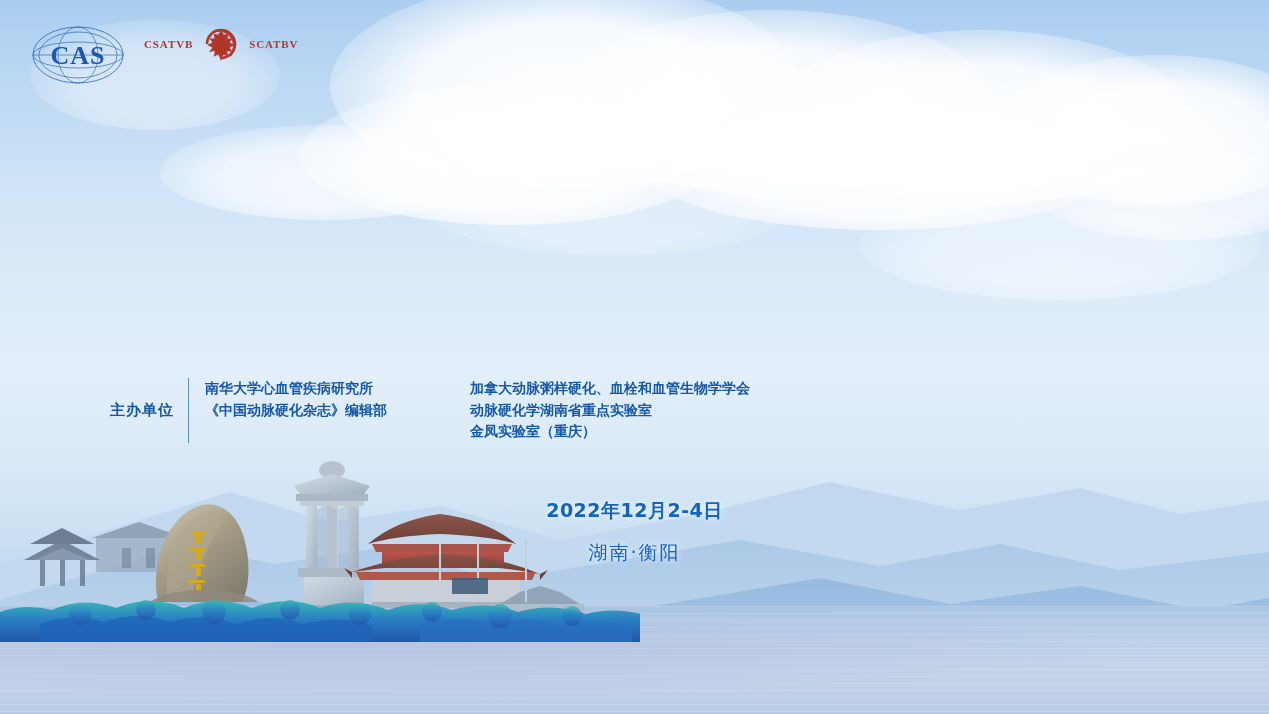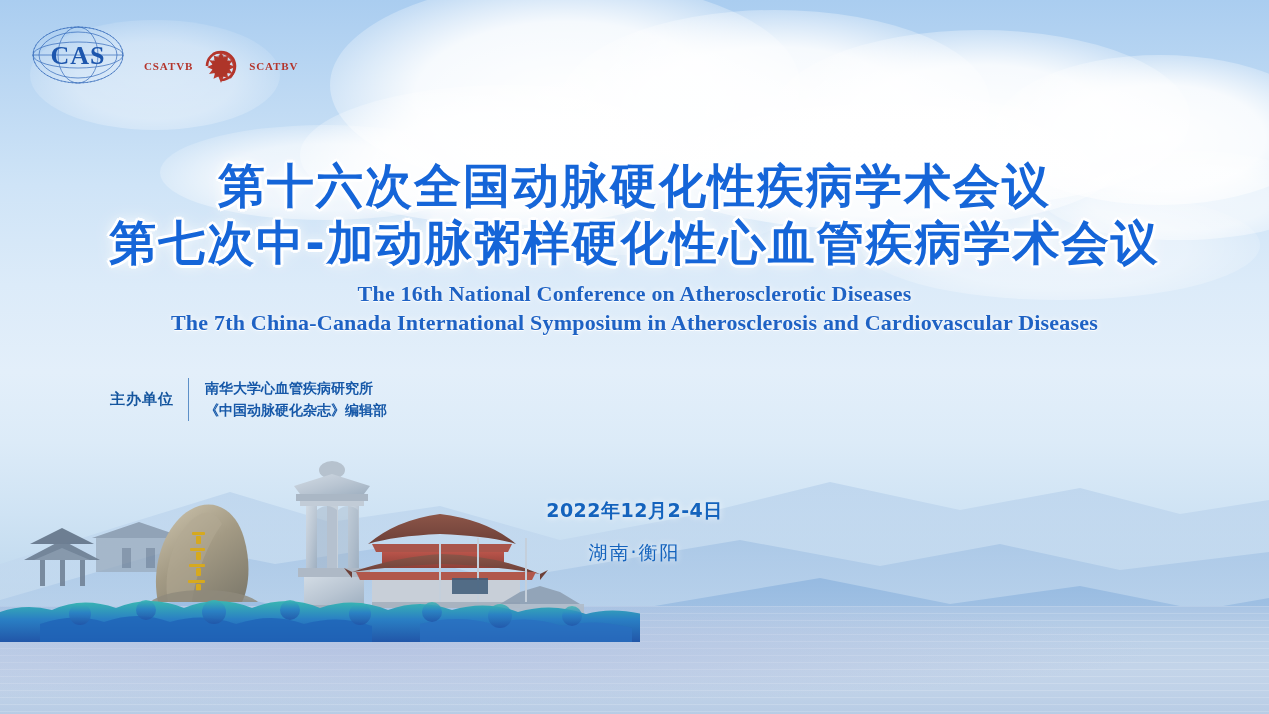--- a/index.html
+++ b/index.html
@@ -41,21 +41,21 @@
   .c4 { left:995px; top:55px;   width:330px; height:150px; }
   .c5 { left:300px; top:85px;   width:420px; height:140px; }
   .c6 { left:640px; top:95px;   width:480px; height:135px; }
   .c7 { left:160px; top:125px;  width:330px; height:95px;  opacity:.75; }
   .c8 { left:1040px; top:150px; width:280px; height:90px;  opacity:.7; }
   .c10{ left:30px;  top:20px;   width:250px; height:110px; opacity:.45; }
   .c11{ left:860px; top:190px;  width:400px; height:110px; opacity:.5; }
   .c12{ left:430px; top:165px;  width:360px; height:90px;  opacity:.35; }
 
   
-  .brandbar { position:absolute; left:30px; top:22px; display:flex; align-items:flex-end; gap:18px; }
+  .brandbar { position:absolute; left:30px; top:22px; display:flex; align-items:flex-start; gap:18px; }
 
   .cas-logo { position:relative; width:96px; height:66px; }
   .cas-logo svg { display:block; }
 
   .maple-group { display:flex; align-items:center; gap:6px; }
   .abbr {
     font-family:"Liberation Serif", serif;
     font-size:11px; font-weight:bold; letter-spacing:.9px;
     color:#b4352c;
   }
@@ -374,38 +374,37 @@
                    L19.4,32.5 L14.5,34.8 L16,29 L10,30 L13.5,25.4 L8,23
                    L13.5,20.6 L10,16 L16,17 L14.5,11.2 L19.4,13.5 Z" fill="#b93a2e"></path>
           <ellipse cx="22" cy="22" rx="9" ry="11" fill="#a63126" opacity="0.55"></ellipse>
         </svg>
       </span>
 
       <span class="abbr">SCATBV</span>
     </div>
   </div>
 
-  <div class="titles">
-    <div class="cn-title cn-title-1">第十六次全国动脉硬化性疾病学术会议</div>
-    <div class="cn-title cn-title-2">第七次中-加动脉粥样硬化性心血管疾病学术会议</div>
-    <div class="en-title en-title-1">The 16th National Conference on Atherosclerotic Diseases</div>
-    <div class="en-title en-title-2">The 7th China-Canada International Symposium in Atherosclerosis and Cardiovascular Diseases</div>
-  </div>
 
   <div class="orgs">
     <div class="orgs-label">主办单位</div>
     <div class="orgs-divider"></div>
 
     <div class="orgs-cols">
 
       <div class="org-col org-col-2">
         <div class="org-line">南华大学心血管疾病研究所</div>
         <div class="org-line">《中国动脉硬化杂志》编辑部</div>
       </div>
 
+      <div class="org-col org-col-3">
+        <div class="org-line">加拿大动脉粥样硬化、血栓和血管生物学学会</div>
+        <div class="org-line">动脉硬化学湖南省重点实验室</div>
+        <div class="org-line">金凤实验室（重庆）</div>
+      </div>
     </div>
   </div>
 
   <div class="datebox">
     <div class="date-line">2022年12月2-4日</div>
     <div class="place-line">湖南·衡阳</div>
   </div>
 
 </div>
 

